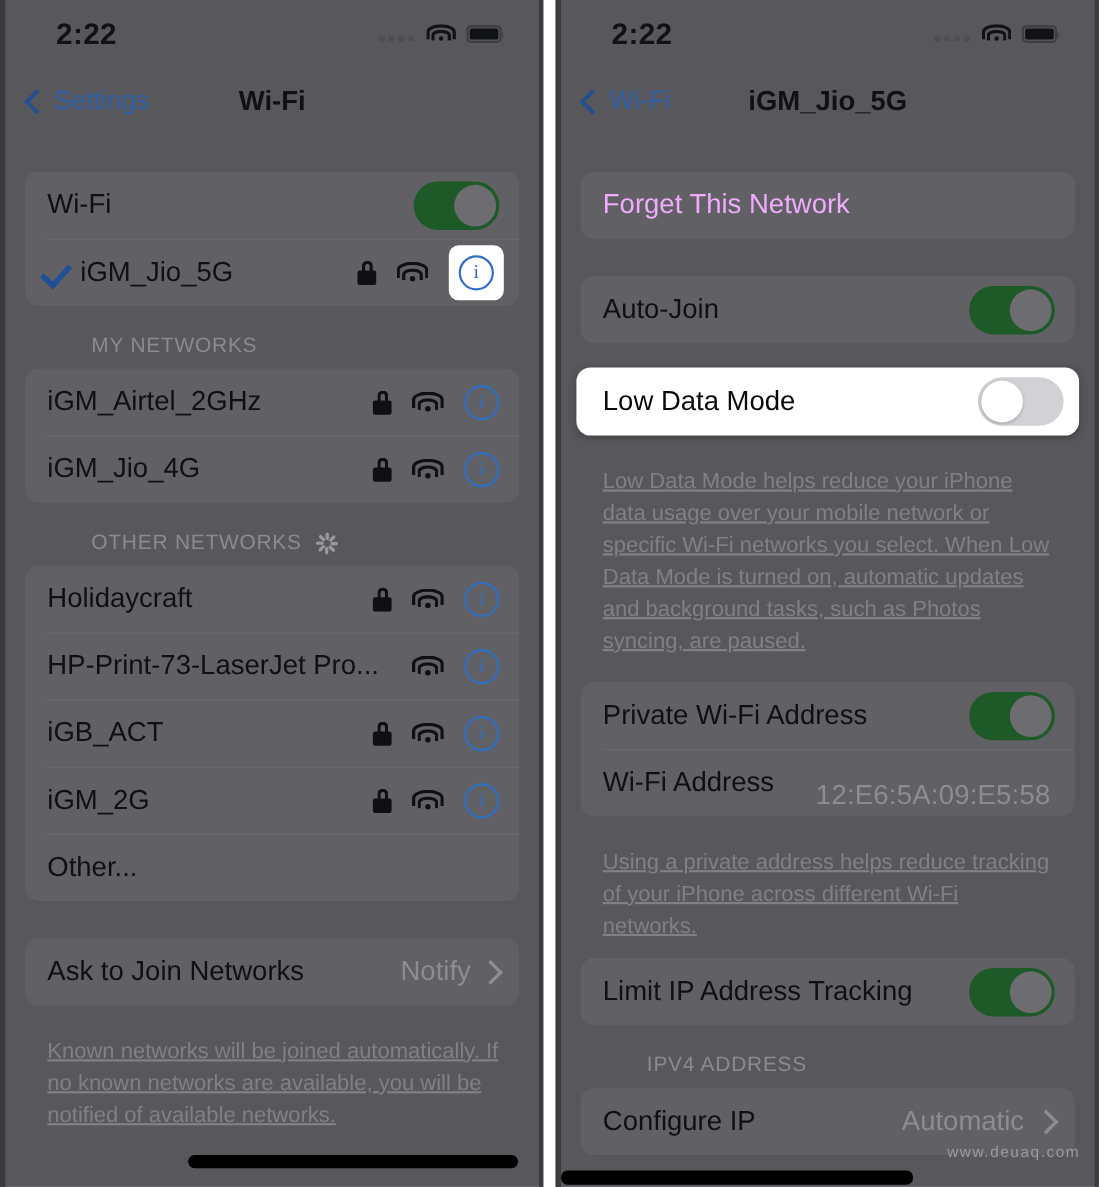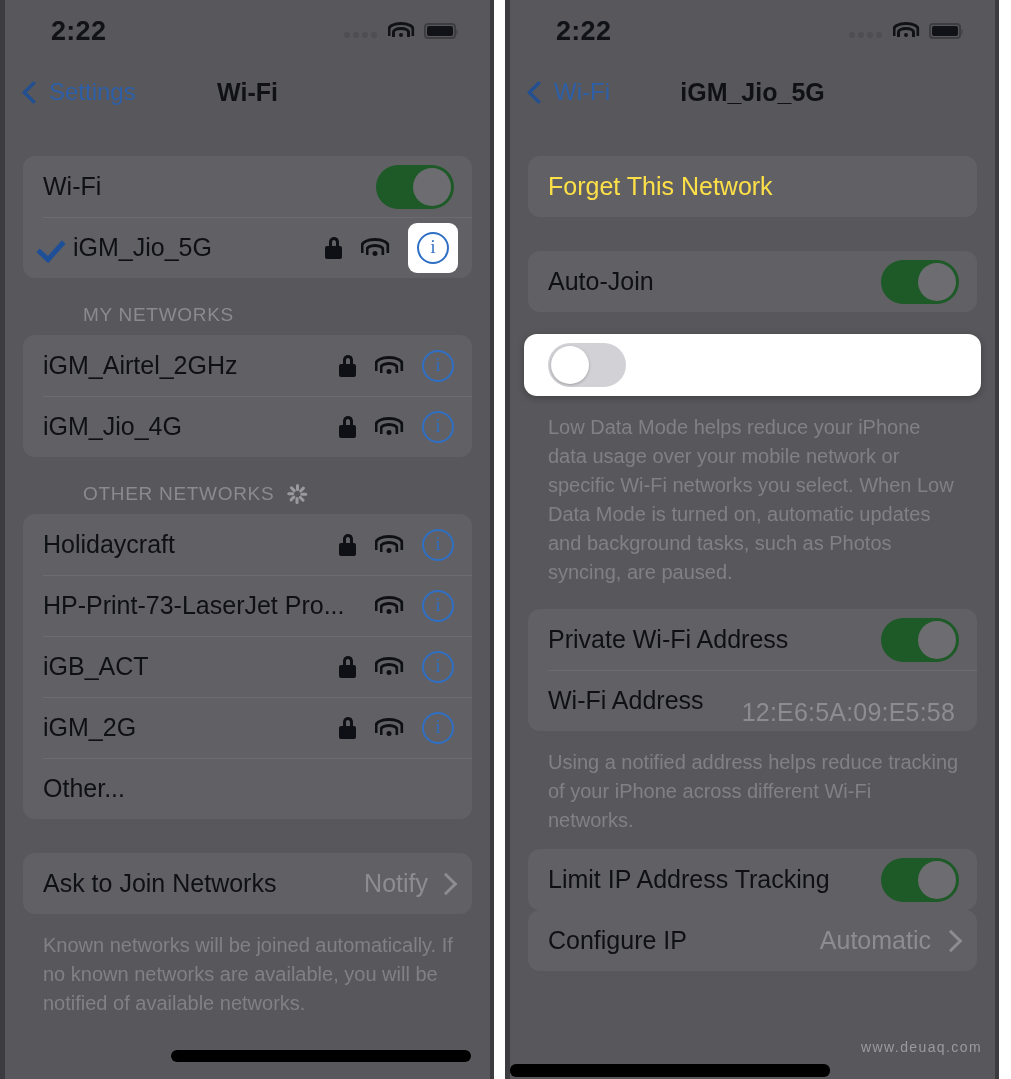--- a/index.html
+++ b/index.html
@@ -57,21 +57,21 @@
   
   .group{background:#616165;margin:0 18px;border-radius:12px;overflow:hidden;}
   .row{
     display:flex;align-items:center;min-height:61px;
     padding:0 18px 0 20px;box-sizing:border-box;position:relative;
   }
   .row + .row::before{
     content:"";position:absolute;left:20px;right:0;top:0;height:1px;background:#6c6c70;
   }
   .row .label{font-size:25px;color:#0f1015;flex:1;white-space:nowrap;}
-  .row .label.blue{color:#fde047;}
+  .row .label.blue{color:#f0abfc;}
   .row .value{font-size:25px;color:#8d8d91;margin-right:4px;}
   .row .value.mono{letter-spacing:.2px;margin-top:24px;}
 
   
   .toggle{width:78px;height:44px;border-radius:22px;position:relative;flex:0 0 auto;cursor:pointer;}
   .toggle.on{background:#1d5a28;}
   .toggle.off{background:#d2d2d6;}
   .toggle i{position:absolute;top:3px;width:38px;height:38px;border-radius:50%;}
   .toggle.on i{right:3px;background:#6d6d71;}
   .toggle.off i{left:3px;background:#ffffff;box-shadow:0 1px 3px rgba(0,0,0,.25);}
@@ -101,21 +101,22 @@
 
   
   .sec-head{
     font-size:19px;color:#8b8b8f;letter-spacing:.7px;
     padding:26px 0 9px 38px;display:flex;align-items:center;gap:12px;margin-left:40px;
   }
   .spinner{width:22px;height:22px;position:relative;flex:0 0 auto;}
   .spinner i{position:absolute;left:10px;top:1px;width:2.5px;height:7px;background:#9a9a9e;border-radius:2px;transform-origin:1.25px 10px;}
   .footnote{
     font-size:20px;line-height:29px;color:#818185;
-    padding:17px 34px 0 38px;
+    padding:28px 34px 0 38px;
+    text-decoration:underline;
   }
 
   
   .hl-card{
     margin:0 14px;background:#ffffff;border-radius:13px;
     box-shadow:0 2px 7px rgba(0,0,0,.28);
   }
   .hl-card .row{min-height:62px;padding:0 14px 0 24px;}
   .hl-card .row .label{color:#0a0a0c;}
 
@@ -366,20 +367,21 @@
           <div class="toggle on">
               <i></i>
             </div>
         </div>
       </div>
 
       <div class="spacer"></div>
 
       <div class="hl-card">
         <div class="row">
+          <div class="label">Low Data Mode</div>
           <div class="toggle off">
               <i></i>
             </div>
         </div>
       </div>
       <div class="footnote">Low Data Mode helps reduce your iPhone data usage over your mobile network or specific Wi-Fi networks you select. When Low Data Mode is turned on, automatic updates and background tasks, such as Photos syncing, are paused.</div>
 
       <div class="spacer"></div>
 
       <div class="group">
@@ -387,33 +389,36 @@
           <div class="label">Private Wi-Fi Address</div>
           <div class="toggle on">
               <i></i>
             </div>
         </div>
         <div class="row">
           <div class="label">Wi-Fi Address</div>
           <div class="value mono">12:E6:5A:09:E5:58</div>
         </div>
       </div>
-      <div class="footnote">Using a notified address helps reduce tracking of your iPhone across different Wi-Fi networks.</div>
+      <div class="footnote">Using a private address helps reduce tracking of your iPhone across different Wi-Fi networks.</div>
 
       <div class="spacer sm"></div>
 
       <div class="group">
         <div class="row">
           <div class="label">Limit IP Address Tracking</div>
           <div class="toggle on">
               <i></i>
             </div>
         </div>
       </div>
 
+      <div class="sec-head">
+        <span>IPV4 ADDRESS</span>
+      </div>
       <div class="group">
         <div class="row">
           <div class="label">Configure IP</div>
           <div class="value">Automatic</div>
           <div style="width:13px;height:13px;border-right:3px solid #8d8d91;border-top:3px solid #8d8d91;transform:rotate(45deg);margin-left:8px;"></div>
         </div>
 
       </div>
 
       <div class="redact" style="left:0;bottom:2px;width:320px;height:13px;"></div>

